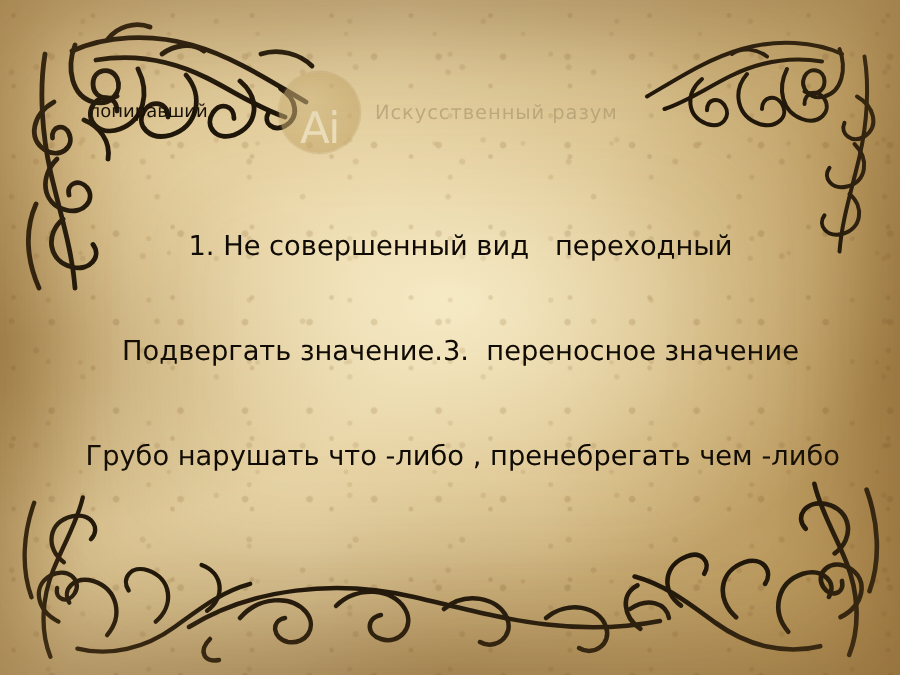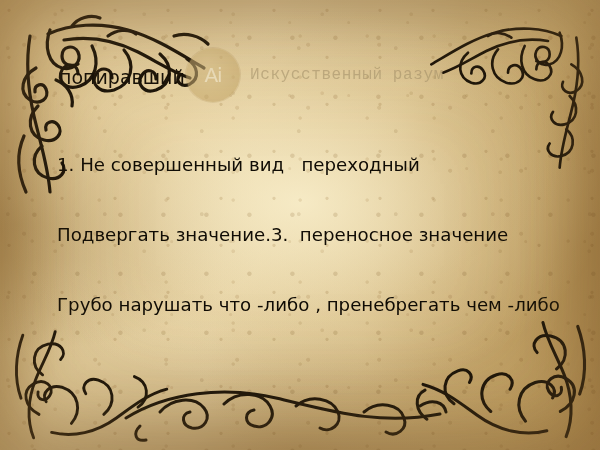--- a/index.html
+++ b/index.html
@@ -64,66 +64,65 @@
     display: flex;
     align-items: center;
     gap: 10px;
     pointer-events: none;
     opacity: .55;
   }
   .wm-badge {
     width: 54px; height: 54px;
     border-radius: 50%;
     background: radial-gradient(circle at 38% 32%, #d9c089 0%, #c8ab6e 60%, #bb9c5d 100%);
-    display: flex; align-items: center; justify-content: center;
+    display: flex; align-items: flex-end; justify-content: center;
     color: #f4ecd4;
-    font-size: 20px;
+    font-size: 29px;
     font-family: "DejaVu Sans", "Liberation Sans", sans-serif;
     letter-spacing: -1px;
     box-shadow: 0 0 0 1px rgba(160,130,80,.35);
   }
   .wm-text { line-height: 1.05; }
   .wm-main {
     font-size: 30px;
     color: #a08a55;
     letter-spacing: .5px;
     white-space: nowrap;
   }
   .wm-main b { color: #6f5c2f; font-weight: 700; }
   .wm-sub {
-    font-size: 16px;
+    font-size: 13px;
     color: #a3916a;
     letter-spacing: .6px;
     margin-top: 1px;
     white-space: nowrap;
-    font-family: Liberation Mono, monospace;
   }
 
   
   .title {
     position: absolute;
     left: 59px;
     top: 68px;
-    font-size: 19px;
+    font-size: 12px;
     color: #120d06;
     line-height: 1;
     white-space: nowrap;
   }
   .body {
     position: absolute;
     left: 57px;
     top: 106px;
     width: 500px;
     font-size: 18.2px;
     line-height: 23.4px;
     color: #100c05;
     white-space: pre-wrap;
     word-spacing: 0px;
   }
-  .body .ln { display: block; white-space: pre; }
+  .body .ln { display: block; white-space: pre; text-align: center; }
 </style>
 </head>
 <body>
 
 <div id="slide">
 
   <div class="grain"></div>
 
   <div class="orn orn-tl">
     <svg width="210" height="200" viewBox="0 0 210 200" fill="none" stroke="#1a1309" stroke-width="3.2" stroke-linecap="round">

